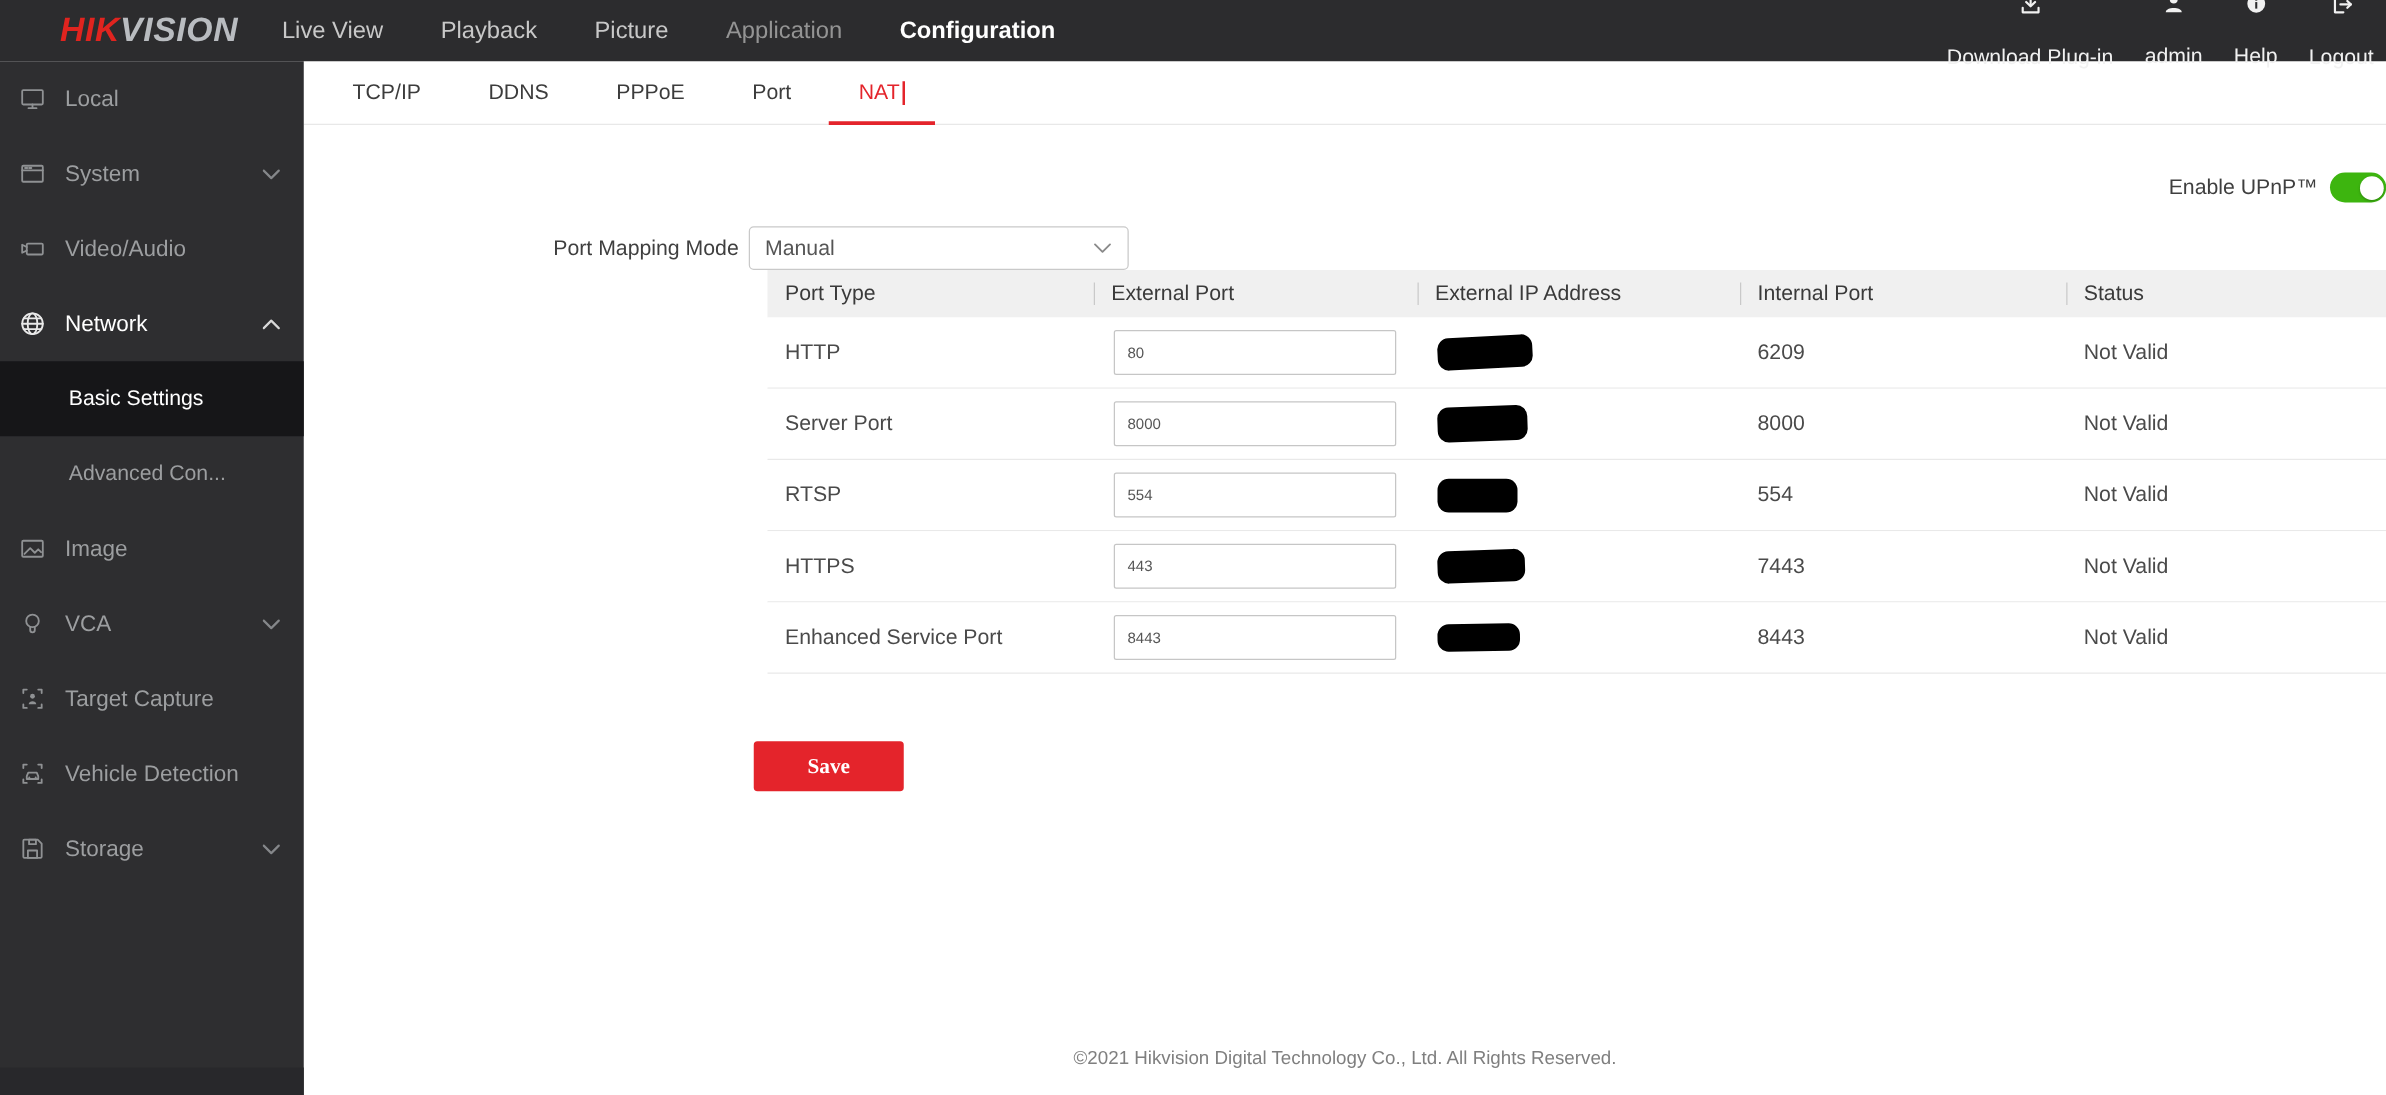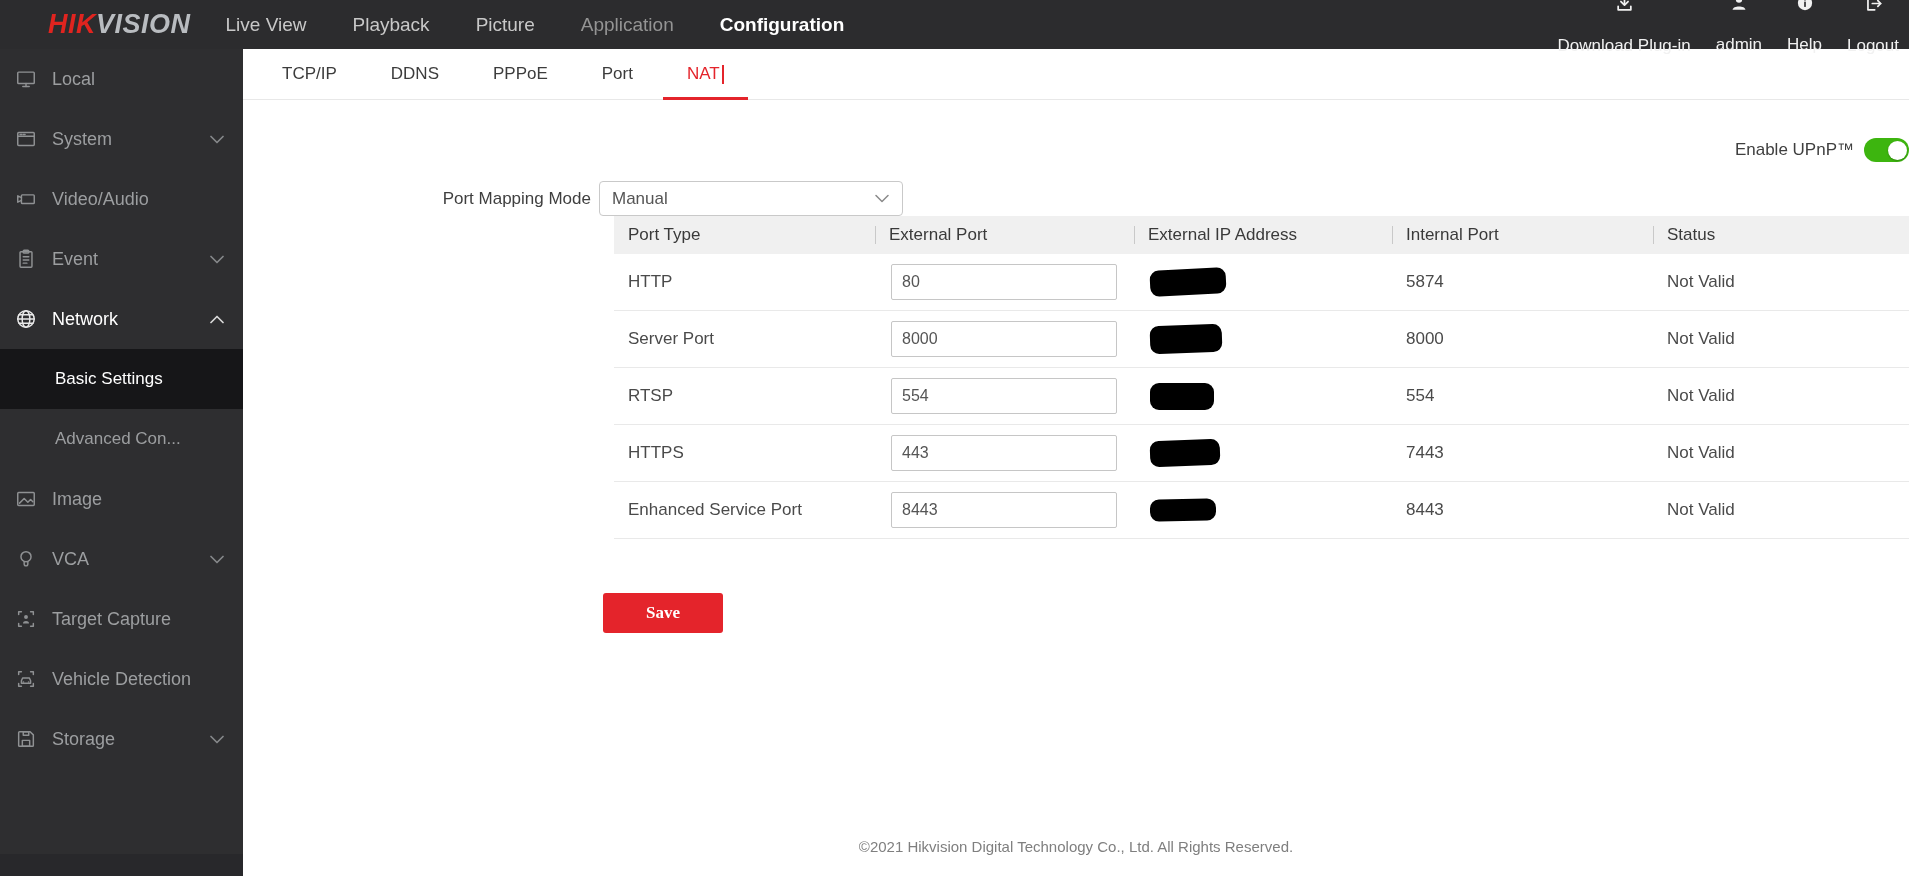--- a/index.html
+++ b/index.html
@@ -75,21 +75,21 @@
     padding-left:14px; }
   .th + .th::before { content:""; position:absolute; left:0; top:10px; width:1px;
     height:18px; background:#c9c9c9; }
   .c1 { width:261px; } .c2 { width:259px; } .c3 { width:258px; }
   .c4 { width:261px; } .c5 { width:256px; }
   .trow { display:flex; align-items:center; height:57px;
     border-bottom:1px solid #e9e9e9; color:#4a4a4a; background:#fff; }
   .td { padding-left:14px; white-space:nowrap; }
   .td.td-input { padding-left:16px; }
   .td-input input { width:226px; height:36px; border:1px solid #c6c6c6;
-    border-radius:2px; padding:0 10px; font-size:16px; color:#555;
+    border-radius:2px; padding:0 10px; font-size:12px; color:#555;
     font-family:"Liberation Sans", sans-serif; outline:none; background:#fff; }
   .td.td-ip { padding-left:16px; display:flex; align-items:center; }
   .blob { display:inline-block; background:#000; border-radius:9px; }
 
   .save-btn { display:block; margin-top:54px; margin-left:360px; width:120px; height:40px;
     background:#e4242b; color:#fff; border:none; border-radius:3px; font-size:17px;
     font-weight:bold; cursor:pointer; font-family:Liberation Serif, serif; }
 
   .footer { position:absolute; left:243px; right:0; top:838px; text-align:center;
     color:#7f7f7f; font-size:15px; }
@@ -180,37 +180,20 @@
   </div>
   <div class="side-item">
     <span class="sicon">
       <svg class="ic" width="22" height="22" viewBox="0 0 24 24" fill="none" stroke="currentColor" stroke-width="1.6" stroke-linecap="round" stroke-linejoin="round">
           <rect x="7" y="7.5" width="14" height="9.5" rx="1"></rect>
           <path d="M7 10.5 3 8.5v7l4-2"></path>
         </svg>
     </span>
     <span>Video/Audio</span>
   </div>
-  <div class="side-item">
-    <span class="sicon">
-      <svg class="ic" width="22" height="22" viewBox="0 0 24 24" fill="none" stroke="currentColor" stroke-width="1.6" stroke-linecap="round" stroke-linejoin="round">
-          <rect x="5.5" y="4" width="13" height="17" rx="1"></rect>
-          <rect x="9" y="2.5" width="6" height="3" rx="1"></rect>
-          <path d="M9 9.5h6"></path>
-          <path d="M9 13h6"></path>
-          <path d="M9 16.5h4"></path>
-        </svg>
-    </span>
-    <span>Event</span>
-    <span class="chev">
-      <svg class="ic" width="14" height="9" viewBox="0 0 14 9" fill="none" stroke="currentColor" stroke-width="1.7" stroke-linecap="round" stroke-linejoin="round">
-          <polyline points="1,1.5 7,7.5 13,1.5"></polyline>
-        </svg>
-    </span>
-  </div>
   <div class="side-item bright">
     <span class="sicon">
       <svg class="ic" width="22" height="22" viewBox="0 0 24 24" fill="none" stroke="currentColor" stroke-width="1.6" stroke-linecap="round" stroke-linejoin="round">
           <circle cx="12" cy="12" r="9"></circle>
           <ellipse cx="12" cy="12" rx="4.2" ry="9"></ellipse>
           <path d="M3 12h18"></path>
           <path d="M4.3 7.3h15.4"></path>
           <path d="M4.3 16.7h15.4"></path>
         </svg>
     </span>
@@ -344,21 +327,21 @@
     </div>
 
     <div class="trow">
       <div class="td c1">HTTP</div>
       <div class="td c2 td-input">
         <input type="text" value="80" style="">
       </div>
       <div class="td c3 td-ip">
         <span class="blob" style="width:76px;height:26px;transform:rotate(-3deg);"></span>
       </div>
-      <div class="td c4">5874</div>
+      <div class="td c4">6209</div>
       <div class="td c5">Not Valid</div>
     </div>
 
     <div class="trow">
       <div class="td c1">Server Port</div>
       <div class="td c2 td-input">
         <input type="text" value="8000" style="">
       </div>
       <div class="td c3 td-ip">
         <span class="blob" style="width:72px;height:28px;transform:rotate(-2deg);"></span>

